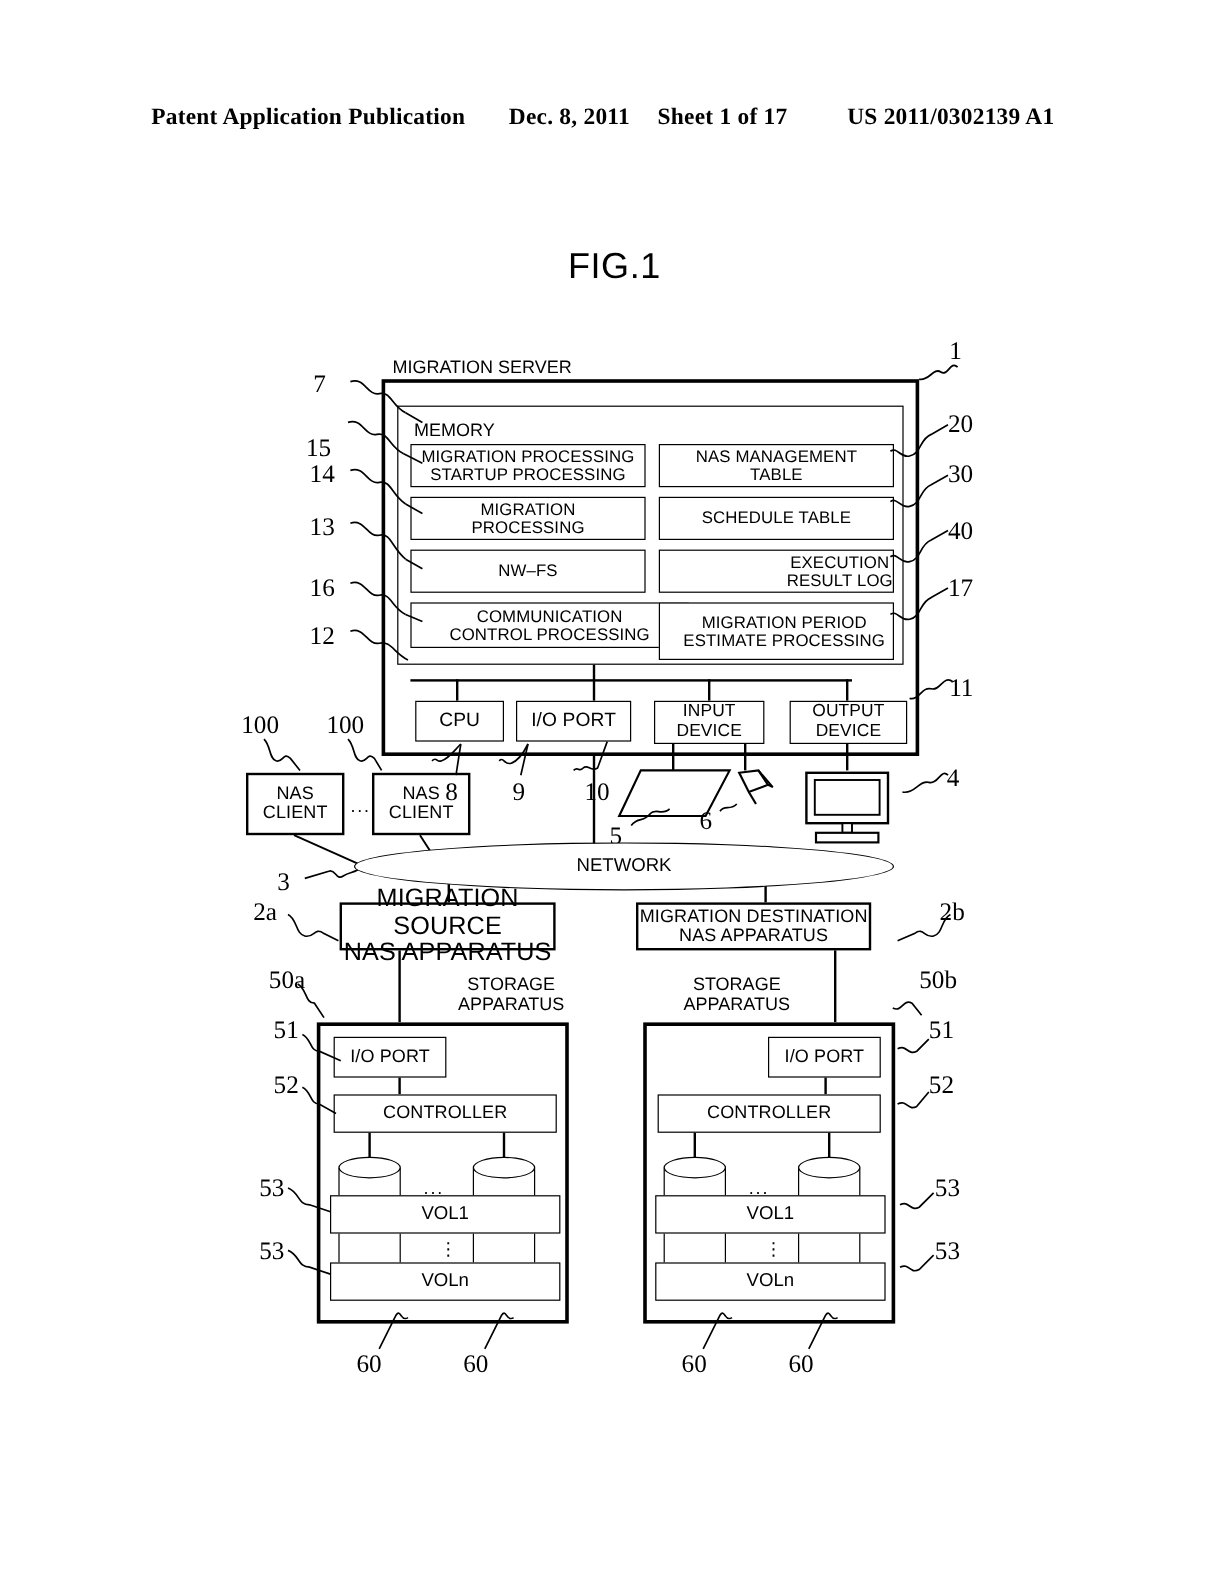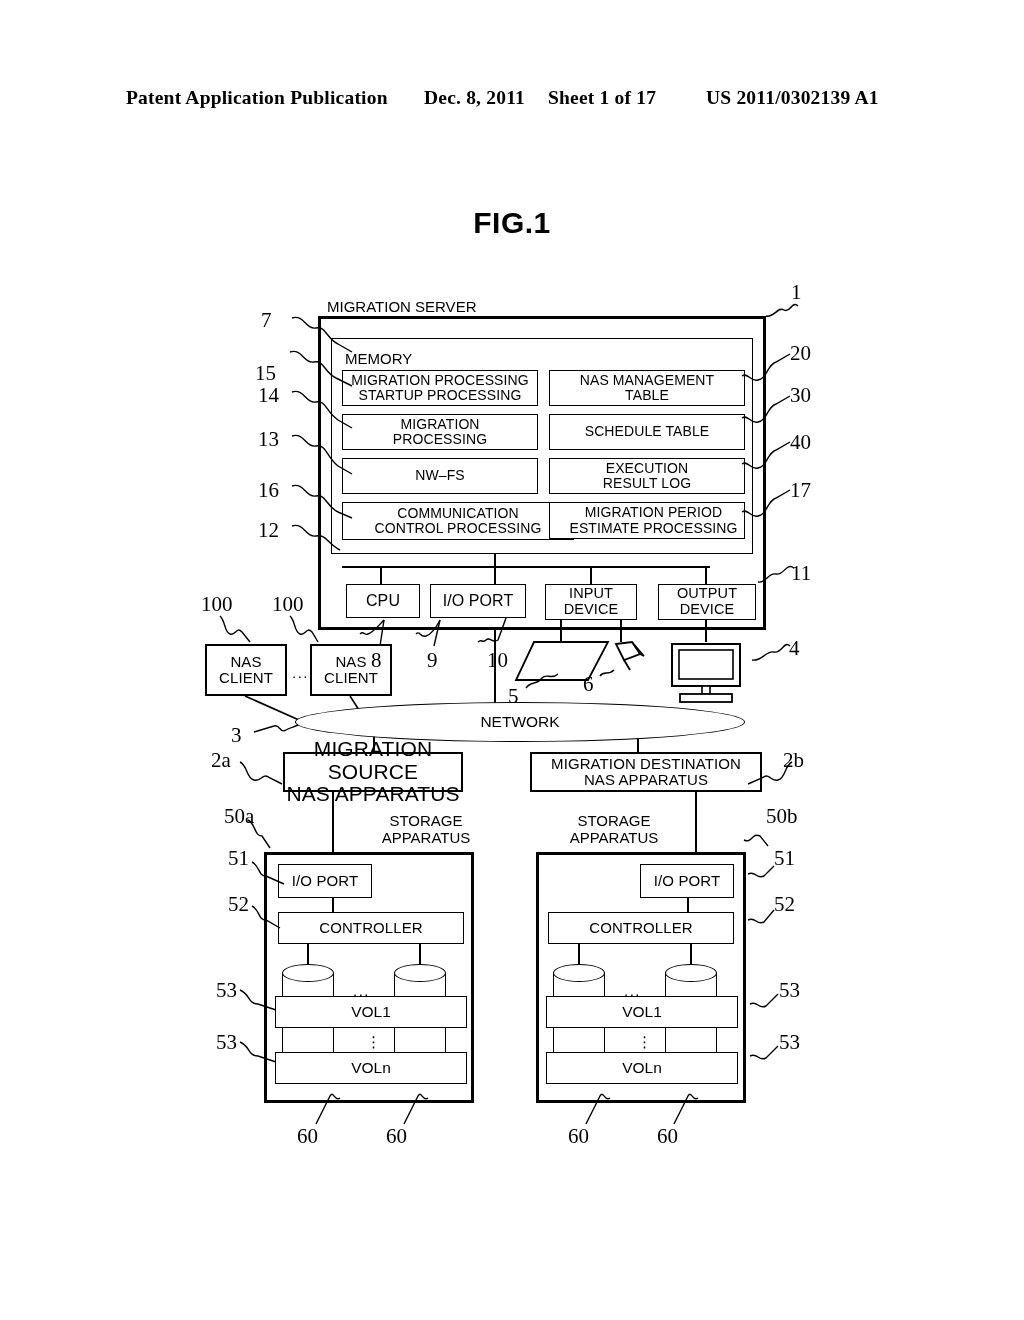--- a/index.html
+++ b/index.html
@@ -36,21 +36,21 @@
   #patent-header .hdr-num { position: absolute; left: 706px; }
 
   
   #fig-title {
     position: absolute;
     top: 206px;
     left: 0;
     width: 1024px;
     text-align: center;
     font-family: "Liberation Sans", sans-serif;
-    font-weight: bold;
+    font-weight: normal;
     font-size: 30px;
     letter-spacing: 0.5px;
   }
 
   
   .box {
     position: absolute;
     box-sizing: border-box;
     border: 1.4px solid #000;
     background: #ffffff;
@@ -199,34 +199,34 @@
     <div>PROCESSING</div>
   </div>
 </div>
 <div class="box" style="left:549px; top:414px; width:196px; height:36px; font-size:14px;">
   <div>SCHEDULE TABLE</div>
 </div>
 
 <div class="box" style="left:342px; top:458px; width:196px; height:36px; font-size:14px;">
   <div>NW–FS</div>
 </div>
-<div class="box" style="left:549px; top:458px; width:196px; height:36px; font-size:14px;">
+<div class="box" style="left:549px; top:458px; width:196px; height:36px; font-size:14px;justify-content:flex-end;">
   <div>
     <div>EXECUTION</div>
     <div>RESULT LOG</div>
   </div>
 </div>
 
 <div class="box" style="left:342px; top:502px; width:232px; height:38px; font-size:14px;">
   <div>
     <div>COMMUNICATION</div>
     <div>CONTROL PROCESSING</div>
   </div>
 </div>
-<div class="box" style="left:549px; top:502px; width:196px; height:37px; font-size:14px;padding-left:13px;">
+<div class="box" style="left:549px; top:502px; width:196px; height:48px; font-size:14px;padding-left:13px;">
   <div>
     <div>MIGRATION PERIOD</div>
     <div>ESTIMATE PROCESSING</div>
   </div>
 </div>
 
 <div class="plainline" style="left:494px; top:554px; width:1.6px; height:30px;"></div>
 <div class="plainline" style="left:380px; top:566px; width:1.6px; height:18px;"></div>
 <div class="plainline" style="left:590px; top:566px; width:1.6px; height:18px;"></div>
 <div class="plainline" style="left:705px; top:566px; width:1.6px; height:18px;"></div>
@@ -307,21 +307,21 @@
 
 <div class="plainline" style="left:373px; top:736px; width:1.6px; height:18px;"></div>
 <div class="plainline" style="left:637px; top:736px; width:1.6px; height:18px;"></div>
 
 <div class="box med" style="left:283px; top:752px; width:180px; height:40px; font-size:21px;">
   <div>
     <div>MIGRATION SOURCE</div>
     <div>NAS APPARATUS</div>
   </div>
 </div>
-<div class="box med" style="left:530px; top:752px; width:232px; height:40px; font-size:15px;">
+<div class="box med" style="left:530px; top:752px; width:196px; height:40px; font-size:15px;">
   <div>
     <div>MIGRATION DESTINATION</div>
     <div>NAS APPARATUS</div>
   </div>
 </div>
 
 <div class="plainline" style="left:332px; top:792px; width:1.6px; height:60px;"></div>
 <div class="plainline" style="left:695px; top:792px; width:1.6px; height:60px;"></div>
 
 <div class="lbl" style="left:366px; top:812px; text-align:center; width:120px; font-size:15px; line-height:1.15;">

